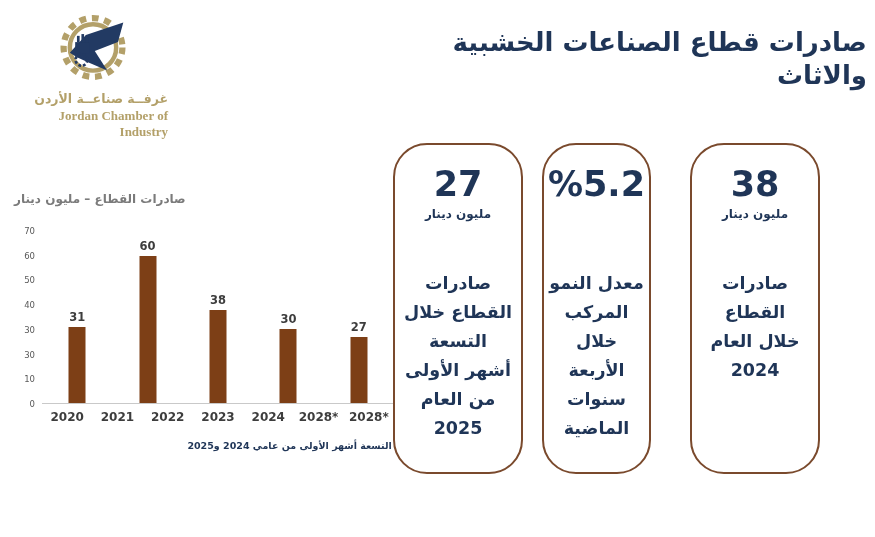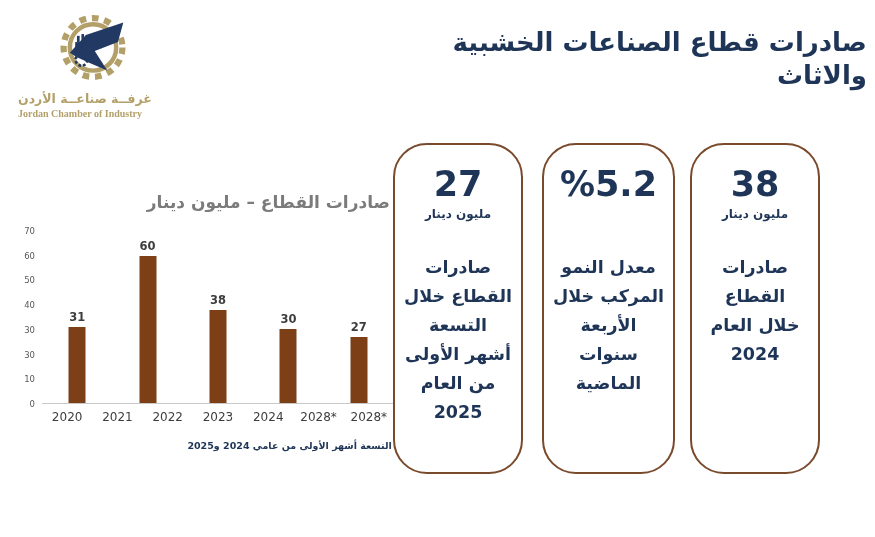--- a/index.html
+++ b/index.html
@@ -11,34 +11,34 @@
     --tick:#595959;
     --label:#3d3d3d;
     --axis:#c9c9c9;
   }
   html,body{margin:0;padding:0;background:#fff;}
   .canvas{
     position:relative;width:875px;height:537px;background:#ffffff;overflow:hidden;
     font-family:"DejaVu Sans",sans-serif;
   }
   
-  .logo{position:absolute;left:18px;top:10px;width:150px;text-align:left;}
+  .logo{position:absolute;left:18px;top:10px;width:150px;text-align:right;}
   .logo svg{display:block;margin:0 auto;}
   .logo-ar{color:var(--gold);font-size:12.5px;font-weight:700;letter-spacing:0;line-height:1.1;direction:rtl;}
-  .logo-en{color:var(--gold);font-size:10px;font-weight:700;font-family:"Liberation Serif","DejaVu Serif",serif;margin-top:2px;}
+  .logo-en{color:var(--gold);font-size:13px;font-weight:700;font-family:"Liberation Serif","DejaVu Serif",serif;margin-top:2px;}
   
   .main-title{
     position:absolute;top:26px;right:8px;width:480px;
     direction:rtl;text-align:right;
     color:var(--navy);font-size:26px;font-weight:800;line-height:1.25;
   }
   
   .chart{position:absolute;left:14px;top:192px;width:386px;height:246px;}
   .chart-title{
-    text-align:right;color:var(--gray-title);font-size:17px;font-weight:700;
+    text-align:left;color:var(--gray-title);font-size:12px;font-weight:700;
     direction:rtl;margin:0 10px 0 0;
   }
   .plot-wrap{position:absolute;left:28px;right:6px;top:39px;bottom:34px;}
   .plot{
     position:absolute;inset:0;display:flex;align-items:flex-end;
     border-bottom:1px solid var(--axis);
   }
   .bar-col{flex:1;position:relative;height:100%;}
   .bar{position:absolute;bottom:0;left:50%;transform:translateX(-50%);width:17px;}
   .bar-value{
@@ -46,43 +46,43 @@
     font-size:11.5px;font-weight:700;color:var(--label);
   }
   .y-axis{position:absolute;left:0;top:39px;bottom:34px;width:24px;}
   .ytick{
     position:absolute;right:3px;transform:translateY(50%);
     font-size:8.5px;color:var(--tick);
   }
   .x-axis-labels{
     position:absolute;left:28px;right:6px;bottom:8px;height:20px;display:flex;
   }
-  .x-label{flex:1;text-align:center;font-size:12px;font-weight:400;color:var(--label);}
+  .x-label{flex:1;text-align:center;font-size:12px;font-weight:700;color:var(--label);}
   .footnote{
     position:absolute;left:150px;top:440px;width:250px;text-align:right;
     direction:rtl;color:var(--navy);font-size:9.5px;font-weight:700;
   }
   
   .card{
     position:absolute;top:143px;height:331px;width:130px;
     background:#fff;border:2px solid var(--card-border);border-radius:34px;
     box-sizing:border-box;text-align:center;
   }
   .card1{left:393px;}
-  .card2{left:542px;width:133px;}
+  .card2{left:542px;width:109px;}
   .card3{left:690px;}
   .card-value{
     margin-top:16px;height:46px;line-height:46px;
     color:var(--navy);font-size:35px;font-weight:800;direction:ltr;
   }
   .card-unit{
     height:18px;color:var(--navy);font-size:12px;font-weight:700;direction:rtl;
   }
   .card-desc{
-    margin-top:28px;direction:rtl;white-space:pre-line;
+    margin-top:44px;direction:rtl;white-space:pre-line;
     color:var(--navy);font-size:17.5px;font-weight:700;line-height:29px;
   }
 </style>
 </head>
 <body>
 
 <div class="canvas">
 
   <div class="logo">
     <svg width="108" height="82" viewBox="0 0 120 92">

